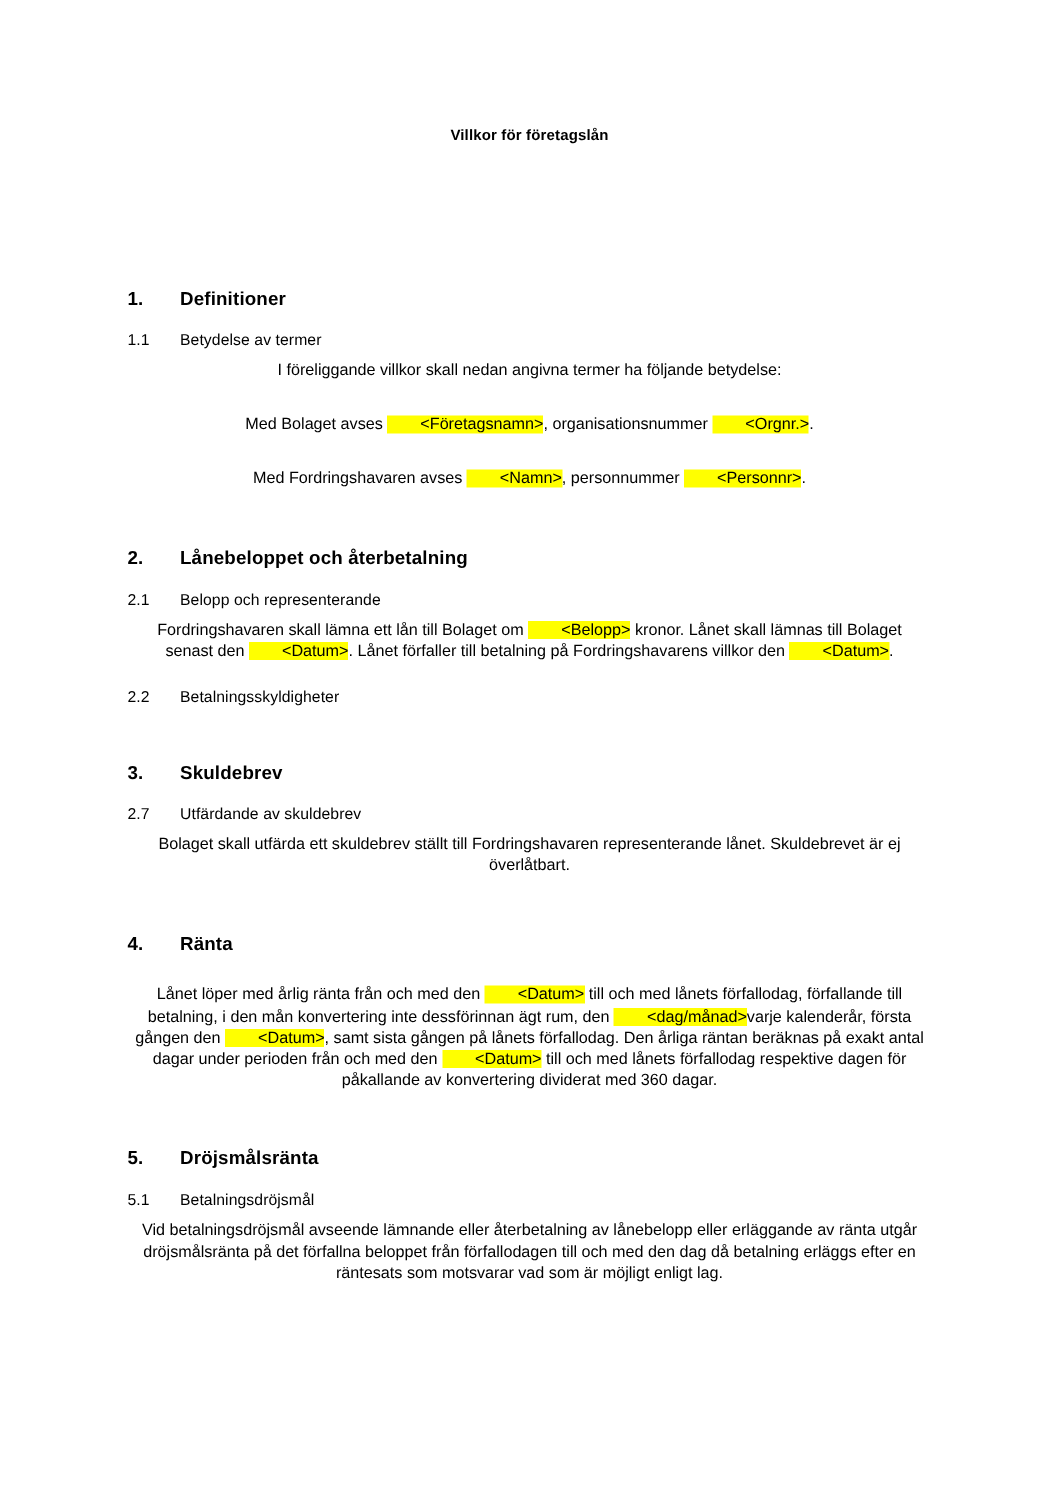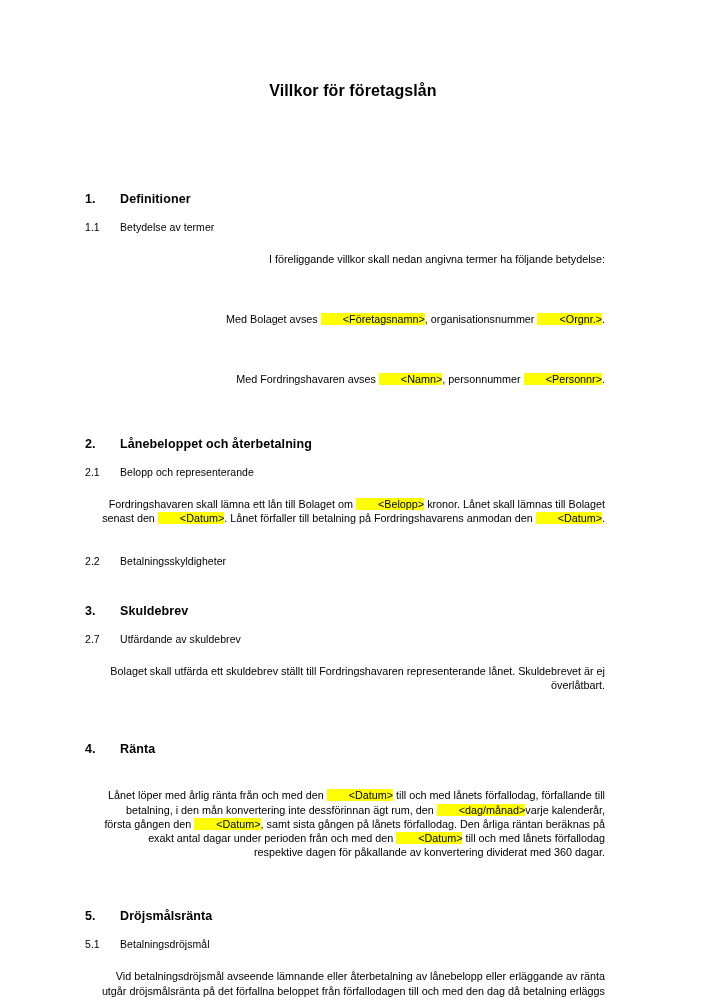--- a/index.html
+++ b/index.html
@@ -22,21 +22,21 @@
   .content {
     position: absolute;
     left: 85px;
     top: 0;
     width: 536px;
   }
 
   
   .doc-title {
     text-align: center;
-    font-size: 16px;
+    font-size: 10px;
     font-weight: bold;
     letter-spacing: 0.1px;
     margin: 0;
     padding-top: 82px;
     line-height: 18px;
   }
 
   
   .sec-h1 {
     display: flex;
@@ -60,22 +60,22 @@
   }
   .sec-h2 .num {
     width: 35px;
     flex: 0 0 35px;
   }
 
   
   p.body {
     font-size: 10.8px;
     line-height: 14.2px;
-    margin: 16px;
-    text-align: right;
+    margin: 4px;
+    text-align: center;
     letter-spacing: -0.01px;
   }
 
   
   .hl {
     background-color: #ffff00;
     color: #000000;
     padding-left: 22px;
   }
 
@@ -129,21 +129,21 @@
         <div class="sec-h1">
           <span class="num">2.</span>
           <span>Lånebeloppet och återbetalning</span>
         </div>
         <div class="gap-h1-to-h2"></div>
         <div class="sec-h2">
           <span class="num">2.1</span>
           <span>Belopp och representerande</span>
         </div>
         <div class="gap-h2-to-p"></div>
-        <p class="body"><span>Fordringshavaren skall lämna ett lån till Bolaget om </span><span class="hl">&lt;Belopp&gt;</span><span> kronor. Lånet skall lämnas till Bolaget senast den </span><span class="hl">&lt;Datum&gt;</span><span>. Lånet förfaller till betalning på Fordringshavarens anmodan den </span><span class="hl">&lt;Datum&gt;</span><span>.</span></p>
+        <p class="body"><span>Fordringshavaren skall lämna ett lån till Bolaget om </span><span class="hl">&lt;Belopp&gt;</span><span> kronor. Lånet skall lämnas till Bolaget senast den </span><span class="hl">&lt;Datum&gt;</span><span>. Lånet förfaller till betalning på Fordringshavarens villkor den </span><span class="hl">&lt;Datum&gt;</span><span>.</span></p>
         <div class="gap-h1-to-h2"></div>
         <div class="sec-h2">
           <span class="num">2.2</span>
           <span>Betalningsskyldigheter</span>
         </div>
         <div class="gap-h2-to-p"></div>
         <div class="gap-p-to-h1"></div>
         <div class="sec-h1">
           <span class="num">3.</span>
           <span>Skuldebrev</span>

